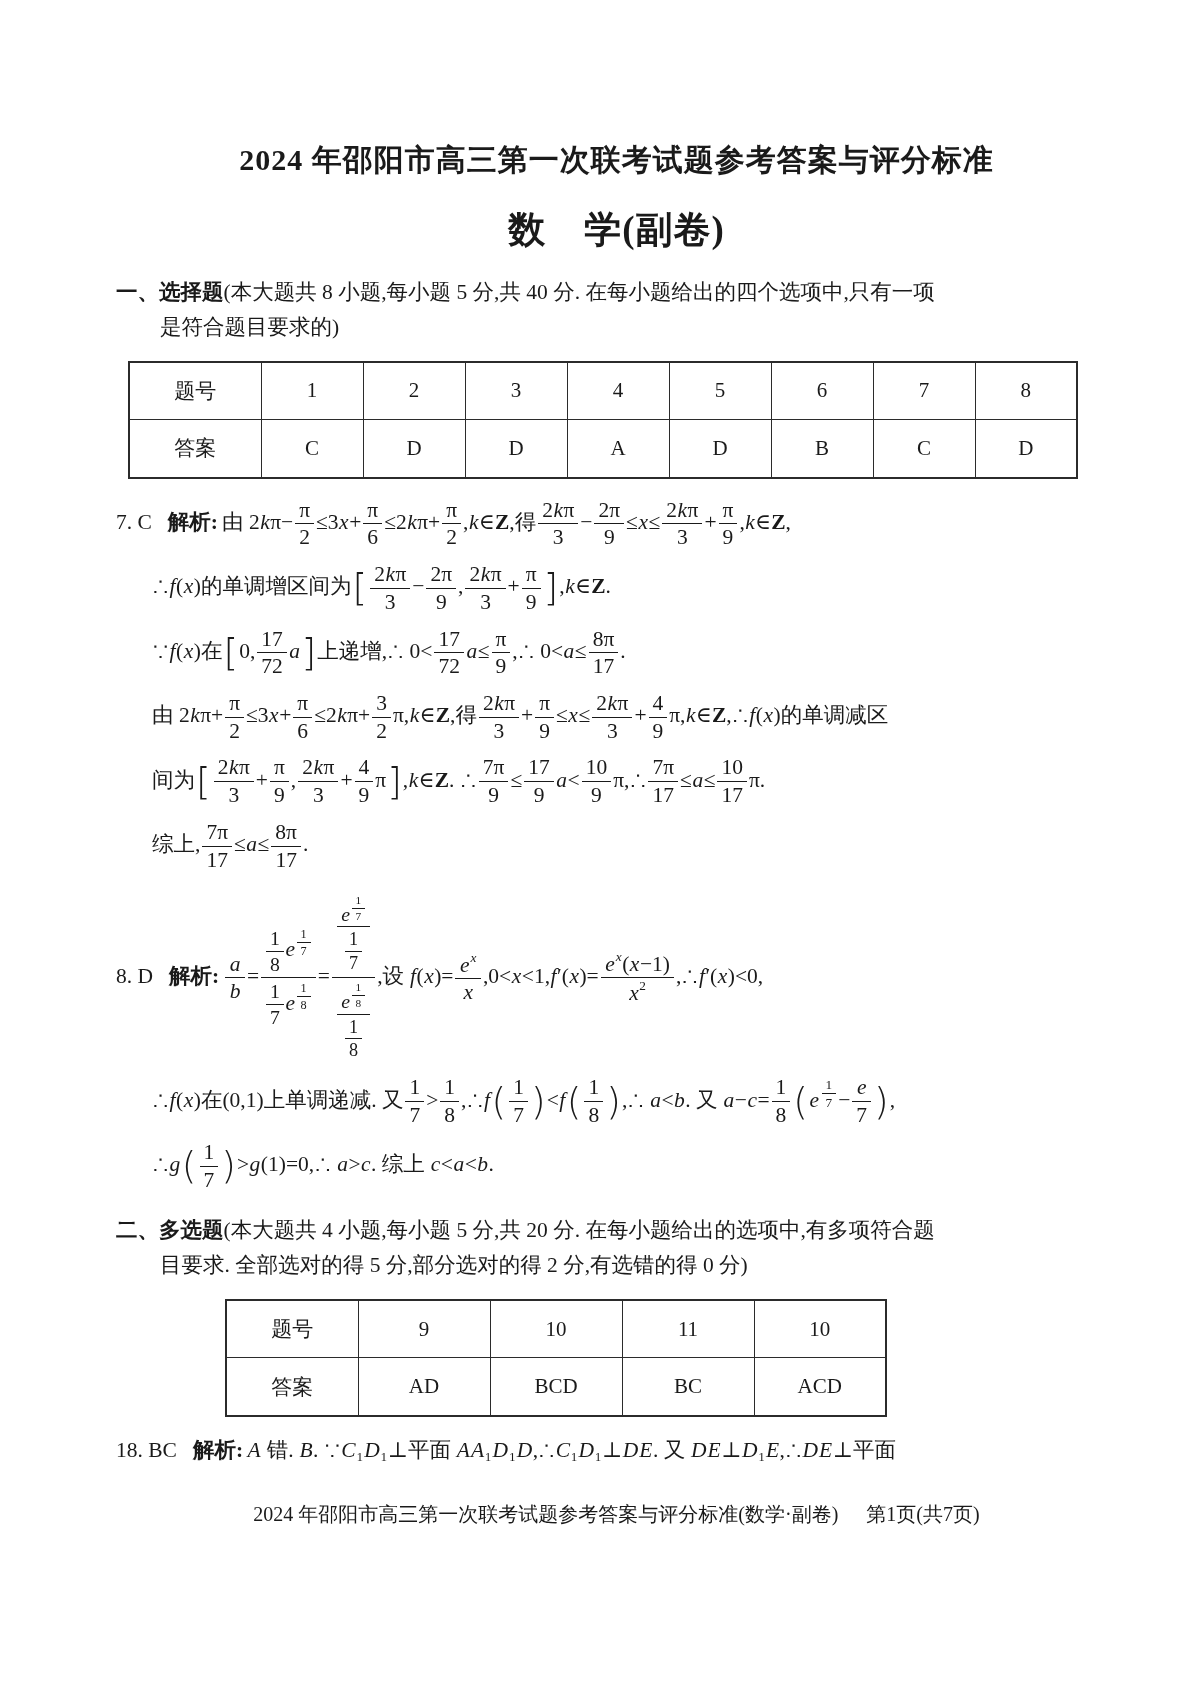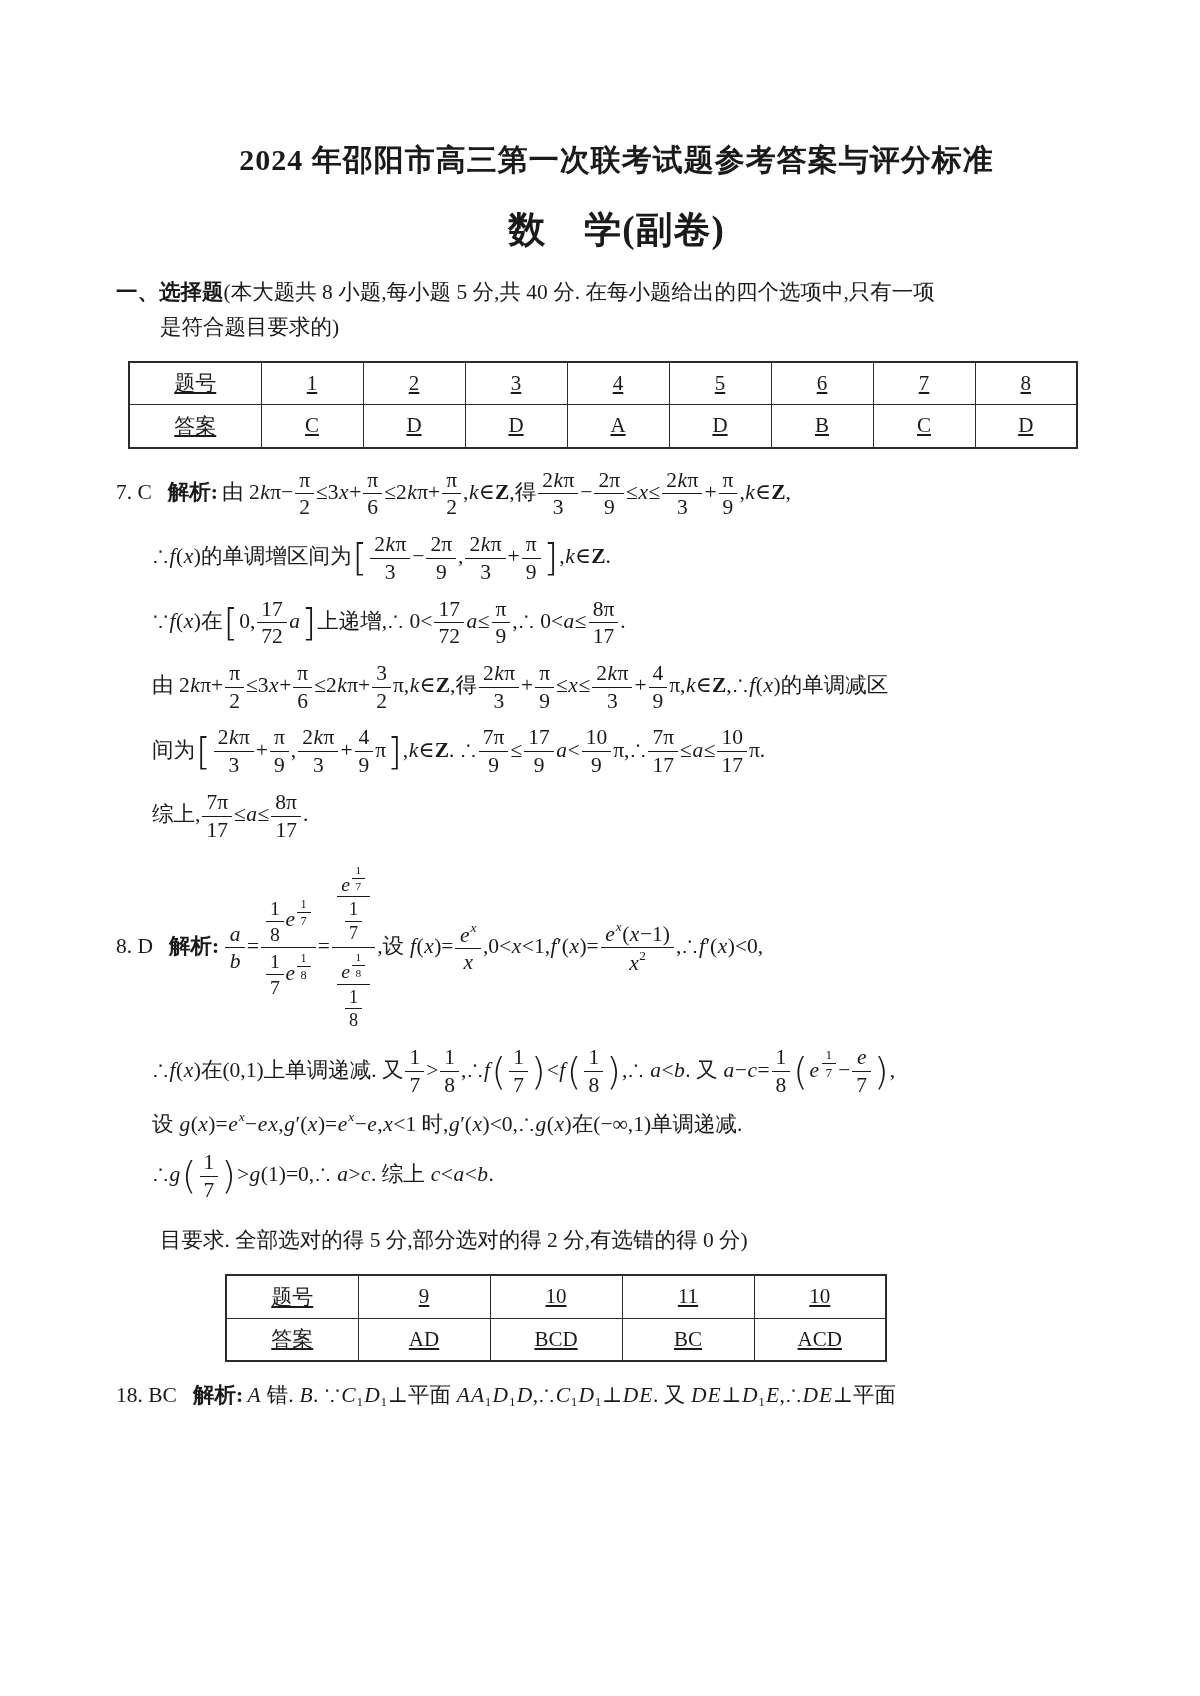--- a/index.html
+++ b/index.html
@@ -14,21 +14,21 @@
   .title { text-align:center; font-size:30px; font-weight:700; letter-spacing:1px; }
   .subtitle { text-align:center; font-size:37px; font-weight:700; margin-top:24px; letter-spacing:1px; }
 
   .sec { margin-top:20px; line-height:1.62; }
   .sec b.secb { font-weight:700; }
   .hang { margin-left:44px; }
 
   table.ans { border-collapse:collapse; border:2px solid #2b2b2b; margin-top:16px; }
   table.ans td {
     border:1px solid #2b2b2b; text-align:center; vertical-align:middle;
-    height:43px; font-size:21px;text-decoration:underline;
+    height:58px; font-size:21px;
   }
   .t1 { margin-left:12px; }
   .t1 td { width:102px; }
   .t1 td.lab { width:132px; }
   .t2 { margin-left:109px; }
   .t2 td { width:132px; }
   .t2 td.lab { width:132px; }
 
   .sol { margin-top:18px; }
   .mline { margin-top:10px; line-height:1.4; }
@@ -102,25 +102,25 @@
     <div class="mline ind"><span class="math">由 2<i>k</i>π+<span class="fr"><span class="nu">π</span><span class="de">2</span></span>≤3<i>x</i>+<span class="fr"><span class="nu">π</span><span class="de">6</span></span>≤2<i>k</i>π+<span class="fr"><span class="nu">3</span><span class="de">2</span></span>π,<i>k</i>∈<b class="bb">Z</b>,得<span class="fr"><span class="nu">2<i>k</i>π</span><span class="de">3</span></span>+<span class="fr"><span class="nu">π</span><span class="de">9</span></span>≤<i>x</i>≤<span class="fr"><span class="nu">2<i>k</i>π</span><span class="de">3</span></span>+<span class="fr"><span class="nu">4</span><span class="de">9</span></span>π,<i>k</i>∈<b class="bb">Z</b>,∴<i>f</i>(<i>x</i>)的单调减区</span></div>
     <div class="mline ind"><span class="math">间为<span class="bd">[</span><span class="fr"><span class="nu">2<i>k</i>π</span><span class="de">3</span></span>+<span class="fr"><span class="nu">π</span><span class="de">9</span></span>,<span class="fr"><span class="nu">2<i>k</i>π</span><span class="de">3</span></span>+<span class="fr"><span class="nu">4</span><span class="de">9</span></span>π<span class="bd">]</span>,<i>k</i>∈<b class="bb">Z</b>. ∴<span class="fr"><span class="nu">7π</span><span class="de">9</span></span>≤<span class="fr"><span class="nu">17</span><span class="de">9</span></span><i>a</i>&lt;<span class="fr"><span class="nu">10</span><span class="de">9</span></span>π,∴<span class="fr"><span class="nu">7π</span><span class="de">17</span></span>≤<i>a</i>≤<span class="fr"><span class="nu">10</span><span class="de">17</span></span>π.</span></div>
     <div class="mline ind"><span class="math">综上,<span class="fr"><span class="nu">7π</span><span class="de">17</span></span>≤<i>a</i>≤<span class="fr"><span class="nu">8π</span><span class="de">17</span></span>.</span></div>
   </div>
 
   <div class="sol">
     <div class="mline">
       <span class="qlab">8. D</span><b class="jx">解析:</b><span class="math"><span class="fr"><span class="nu"><i>a</i></span><span class="de"><i>b</i></span></span>=<span class="fr"><span class="nu"><span class="fr"><span class="nu">1</span><span class="de">8</span></span><i>e</i><sup><span class="fr"><span class="nu">1</span><span class="de">7</span></span></sup></span><span class="de"><span class="fr"><span class="nu">1</span><span class="de">7</span></span><i>e</i><sup><span class="fr"><span class="nu">1</span><span class="de">8</span></span></sup></span></span>=<span class="fr"><span class="nu"><span class="fr"><span class="nu"><i>e</i><sup><span class="fr"><span class="nu">1</span><span class="de">7</span></span></sup></span><span class="de"><span class="fr"><span class="nu">1</span><span class="de">7</span></span></span></span></span><span class="de"><span class="fr"><span class="nu"><i>e</i><sup><span class="fr"><span class="nu">1</span><span class="de">8</span></span></sup></span><span class="de"><span class="fr"><span class="nu">1</span><span class="de">8</span></span></span></span></span></span>,设 <i>f</i>(<i>x</i>)=<span class="fr"><span class="nu"><i>e</i><sup><i>x</i></sup></span><span class="de"><i>x</i></span></span>,0&lt;<i>x</i>&lt;1,<i>f</i>′(<i>x</i>)=<span class="fr"><span class="nu"><i>e</i><sup><i>x</i></sup>(<i>x</i>−1)</span><span class="de"><i>x</i><sup>2</sup></span></span>,∴<i>f</i>′(<i>x</i>)&lt;0,</span>
     </div>
     <div class="mline ind"><span class="math">∴<i>f</i>(<i>x</i>)在(0,1)上单调递减. 又<span class="fr"><span class="nu">1</span><span class="de">7</span></span>&gt;<span class="fr"><span class="nu">1</span><span class="de">8</span></span>,∴<i>f</i><span class="bd">(</span><span class="fr"><span class="nu">1</span><span class="de">7</span></span><span class="bd">)</span>&lt;<i>f</i><span class="bd">(</span><span class="fr"><span class="nu">1</span><span class="de">8</span></span><span class="bd">)</span>,∴ <i>a</i>&lt;<i>b</i>. 又 <i>a</i>−<i>c</i>=<span class="fr"><span class="nu">1</span><span class="de">8</span></span><span class="bd">(</span><i>e</i><sup><span class="fr"><span class="nu">1</span><span class="de">7</span></span></sup>−<span class="fr"><span class="nu"><i>e</i></span><span class="de">7</span></span><span class="bd">)</span>,</span></div>
-    <div class="mline ind"><span class="math">设 <i>g</i>(<i>x</i>)=<i>e</i><sup><i>x</i></sup>−<i>e</i><i>x</i>,<i>g</i>′(<i>x</i>)=<i>e</i><sup><i>x</i></sup>−<i>e</i>,<i>x</i>&lt;1 时,<i>g</i>′(<i>x</i>)&lt;0,∴<i>g</i>(<i>x</i>)在(−∞,1)单调递减.</span></div>
     <div class="mline ind"><span class="math">∴<i>g</i><span class="bd">(</span><span class="fr"><span class="nu">1</span><span class="de">7</span></span><span class="bd">)</span>&gt;<i>g</i>(1)=0,∴ <i>a</i>&gt;<i>c</i>. 综上 <i>c</i>&lt;<i>a</i>&lt;<i>b</i>.</span></div>
   </div>
 
   <div class="sec sec2">
+    <div><b class="secb">二、多选题</b><span>(本大题共 4 小题,每小题 5 分,共 20 分. 在每小题给出的选项中,有多项符合题</span></div>
     <div class="hang">目要求. 全部选对的得 5 分,部分选对的得 2 分,有选错的得 0 分)</div>
   </div>
 
   <table class="ans t2">
     <tbody>
       <tr>
         <td class="lab">题号</td>
         <td>9</td>
         <td>10</td>
         <td>11</td>
@@ -135,14 +135,17 @@
       </tr>
     </tbody>
   </table>
 
   <div class="sol">
     <div class="mline">
       <span class="qlab">18. BC</span><b class="jx">解析:</b><span class="math"><i>A</i> 错. <i>B</i>. ∵<i>C</i>₁<i>D</i>₁⊥平面 <i>A</i><i>A</i>₁<i>D</i>₁<i>D</i>,∴<i>C</i>₁<i>D</i>₁⊥<i>D</i><i>E</i>. 又 <i>D</i><i>E</i>⊥<i>D</i>₁<i>E</i>,∴<i>D</i><i>E</i>⊥平面</span>
     </div>
   </div>
 
+  <div class="footer">
+    <span>2024 年邵阳市高三第一次联考试题参考答案与评分标准(数学·副卷)</span><span class="gap"></span><span>第1页(共7页)</span>
+  </div>
 
 </div>
 
 </body></html>

